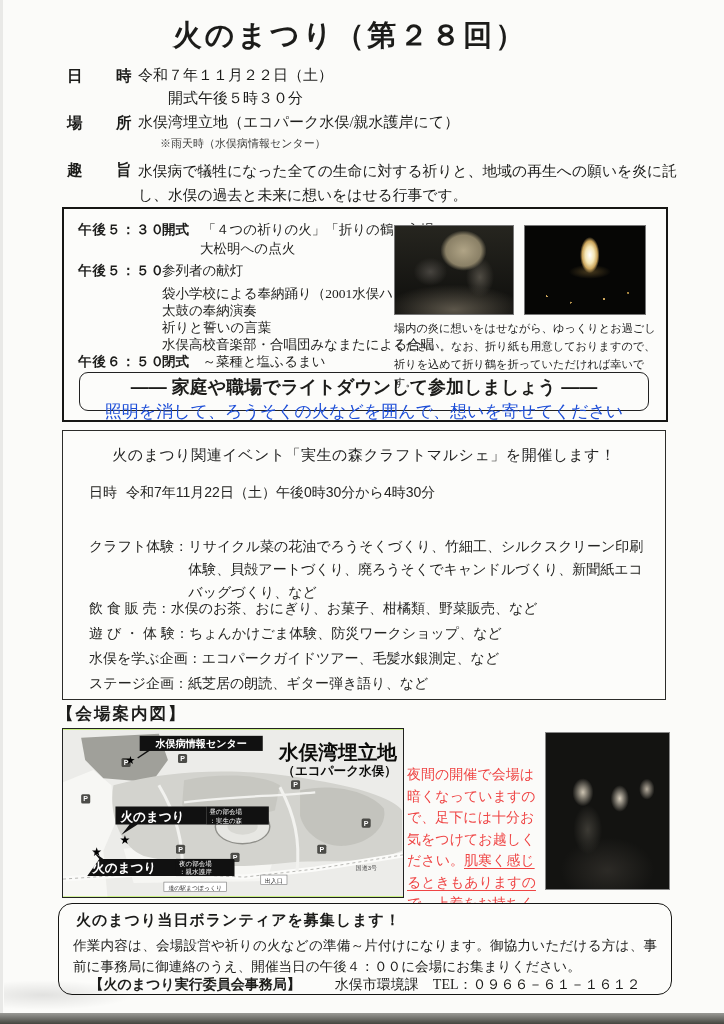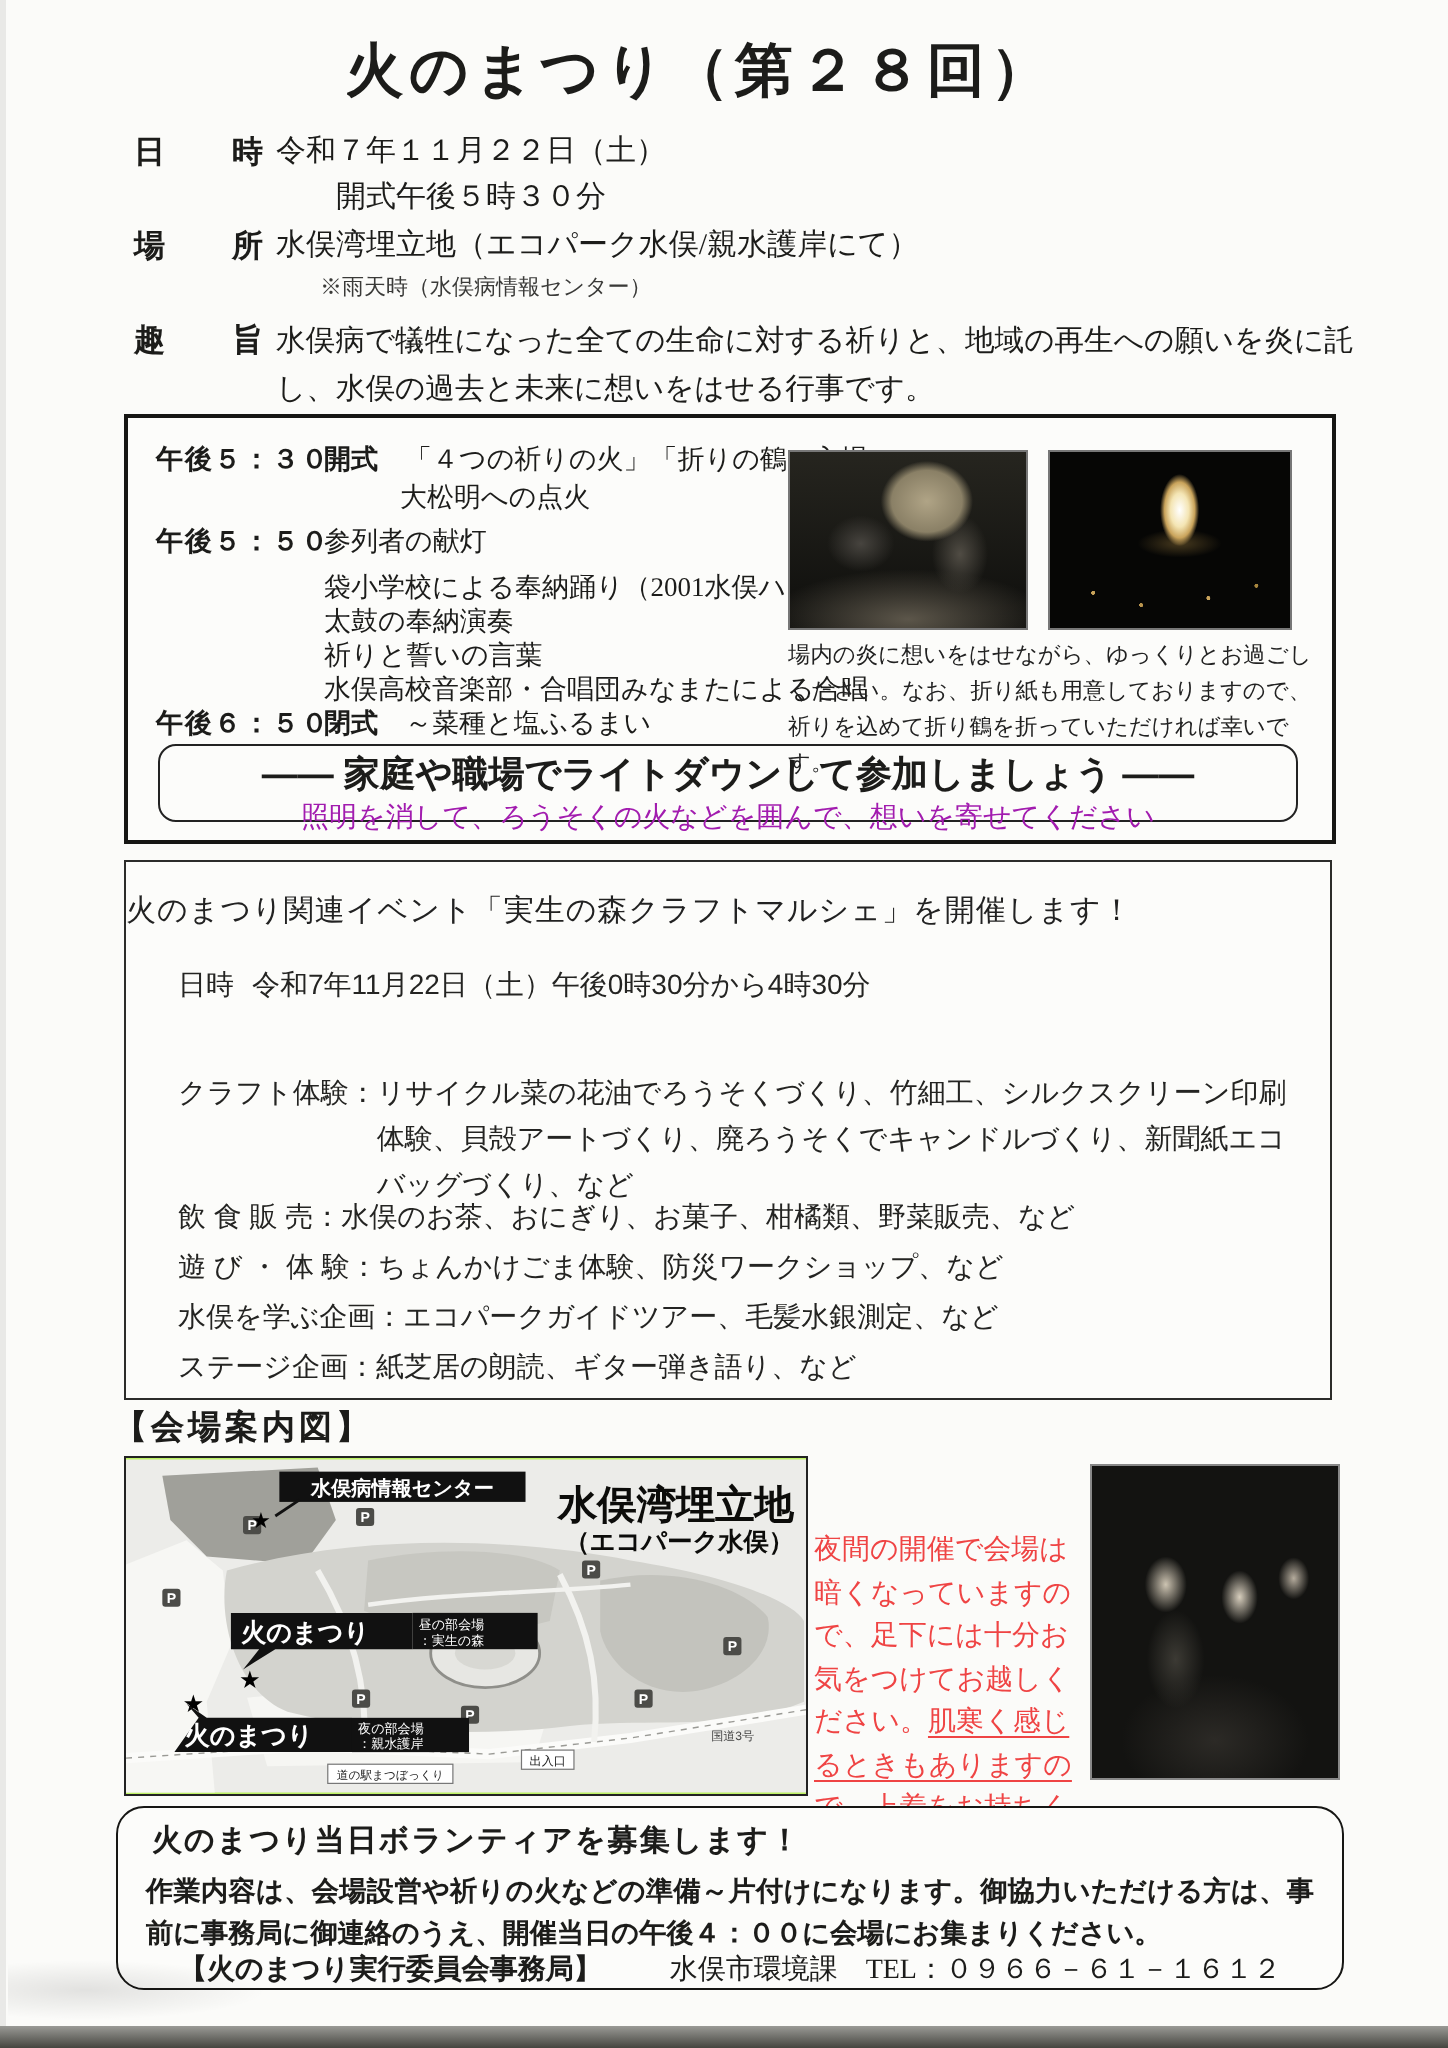--- a/index.html
+++ b/index.html
@@ -47,27 +47,27 @@
       radial-gradient(circle 2px at 18% 80%,#c9a35b 0 45%,rgba(0,0,0,0) 55%),
       radial-gradient(circle 2px at 38% 87%,#b8944e 0 45%,rgba(0,0,0,0) 55%),
       radial-gradient(circle 2px at 66% 83%,#c9a35b 0 45%,rgba(0,0,0,0) 55%),
       radial-gradient(circle 2px at 86% 76%,#a8863e 0 45%,rgba(0,0,0,0) 55%),
       #060605;}
   .photo-cap{position:absolute;left:330px;top:110px;width:262px;
     font-size:11.2px;line-height:18px;color:#222;}
   .lightdown{position:absolute;left:15px;top:163px;width:568px;height:37px;
     border:1.5px solid #222;border-radius:9px;text-align:center;}
   .lightdown .l1{font-size:18px;font-weight:700;margin-top:2px;}
-  .lightdown .l2{font-size:14px;color:#a21caf;margin-top:0.5px;}
+  .lightdown .l2{font-size:17px;color:#1d4ed8;margin-top:0.5px;}
 
   
   .box2{position:absolute;left:62px;top:430px;width:602px;height:268px;
     border:1.5px solid #2c2c2a;background:#fcfcfa;
     font-family:"Liberation Sans","DejaVu Sans",sans-serif;}
-  .box2-title{position:absolute;top:15px;left:0;width:100%;
+  .box2-title{position:absolute;top:15px;left:0;width:100%;text-align:center;
     font-size:15px;letter-spacing:0.5px;color:#222;}
   .mrow{position:absolute;left:26px;right:14px;display:flex;font-size:14px;line-height:23px;color:#242422;}
   .mrow .lab{white-space:nowrap;flex:none;}
   .mrow.simple .lab{width:37px;}
   .mrow .txt{flex:1;}
 
   
   .venue-head{position:absolute;left:57px;top:703px;font-size:16.5px;font-weight:700;letter-spacing:2px;}
   .mapbox{position:absolute;left:62px;top:728px;width:340px;height:168px;
     border:1.5px solid #222;background:#bef264;}
@@ -82,21 +82,21 @@
       radial-gradient(ellipse 13px 19px at 60% 42%,#d7cebd 0%,rgba(40,36,30,0) 70%),
       radial-gradient(ellipse 11px 15px at 82% 36%,#b5ac9d 0%,rgba(40,36,30,0) 70%),
       radial-gradient(ellipse 20px 34px at 34% 62%,#3c3a34 0%,rgba(16,16,14,0) 72%),
       radial-gradient(ellipse 60px 42px at 50% 88%,#2c2a26 0%,rgba(10,10,10,0) 78%),
       #131311;}
 
   
   .box3{position:absolute;left:58px;top:903px;width:612px;height:90px;
     border:1.5px solid #161614;border-radius:14px;background:#fcfcfa;}
   .box3 .v-title{position:absolute;left:17px;top:7px;font-size:15px;font-weight:700;letter-spacing:1px;}
-  .box3 .v-body{position:absolute;left:14px;top:31px;width:584px;font-size:13.6px;line-height:21px;text-align:justify;font-weight:bold;}
+  .box3 .v-body{position:absolute;left:14px;top:31px;width:584px;font-size:13.6px;line-height:21px;text-align:justify;}
   .box3 .v-foot{position:absolute;left:0;top:72px;width:100%;display:flex;justify-content:center;gap:34px;font-size:14px;}
   .box3 .v-foot .office{font-weight:600;}
 
   [data-interactable]{cursor:default;}
 </style>
 </head>
 <body>
 
 <div class="page" data-interactable="false">
 

